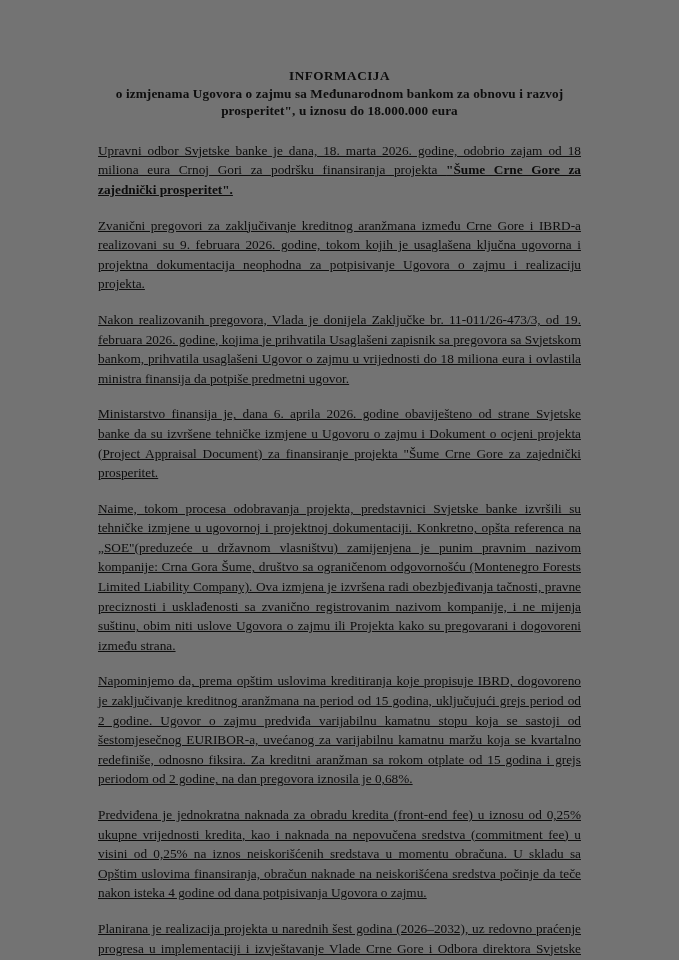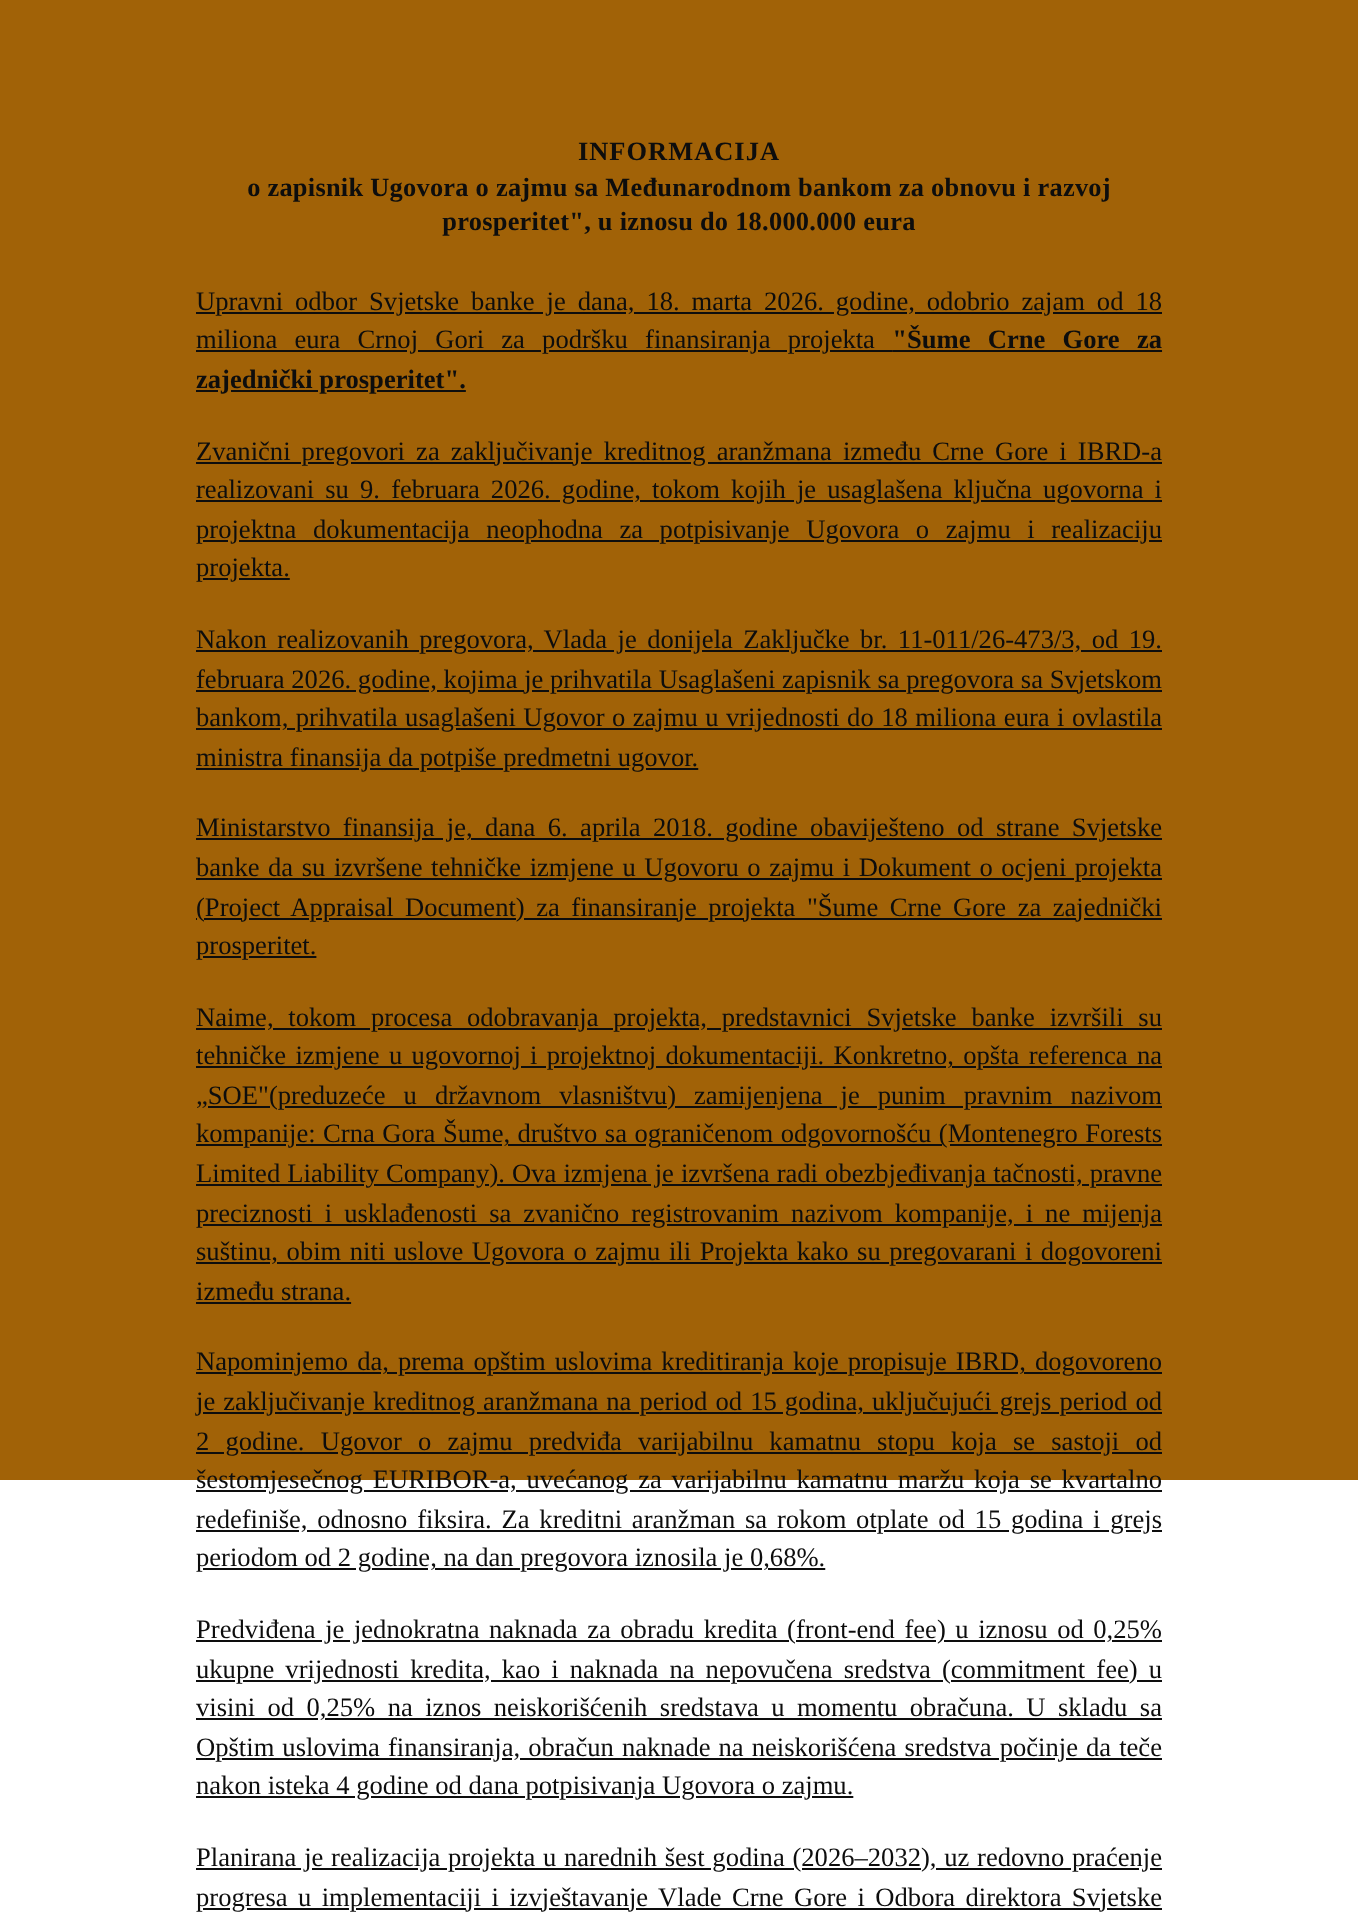--- a/index.html
+++ b/index.html
@@ -12,22 +12,22 @@
     width: 679px;
     height: 960px;
     overflow: hidden;
     font-family: "Liberation Serif", "DejaVu Serif", serif;
     color: #0d0d0d;
     -webkit-font-smoothing: antialiased;
   }
   .page {
     position: relative;
     width: 679px;
-    height: 740px;
-    background: #a16207;
+    height: 960px;
+    background: #737373;
     box-sizing: border-box;
     padding: 0;
   }
   .content {
     position: absolute;
     left: 98px;
     top: 0;
     width: 483px;
   }
   .doc-title {
@@ -65,29 +65,29 @@
   }
 </style>
 </head>
 <body>
 
 <div class="page">
   <div class="content">
 
     <h1 class="doc-title">
       <span class="line line-1">INFORMACIJA</span>
-      <span class="line line-2">o zapisnik Ugovora o zajmu sa Međunarodnom bankom za obnovu i razvoj</span>
+      <span class="line line-2">o izmjenama Ugovora o zajmu sa Međunarodnom bankom za obnovu i razvoj</span>
       <span class="line line-4">prosperitet", u iznosu do 18.000.000 eura</span>
     </h1>
 
     <div class="body-block">
         <p class="para"><span>Upravni odbor Svjetske banke je dana, 18. marta 2026. godine, odobrio zajam od 18 miliona eura Crnoj Gori za podršku finansiranja projekta </span><strong>"Šume Crne Gore za zajednički prosperitet".</strong></p>
         <p class="para"><span>Zvanični pregovori za zaključivanje kreditnog aranžmana između Crne Gore i IBRD-a realizovani su 9. februara 2026. godine, tokom kojih je usaglašena ključna ugovorna i projektna dokumentacija neophodna za potpisivanje Ugovora o zajmu i realizaciju projekta.</span></p>
         <p class="para"><span>Nakon realizovanih pregovora, Vlada je donijela Zaključke br. 11-011/26-473/3, od 19. februara 2026. godine, kojima je prihvatila Usaglašeni zapisnik sa pregovora sa Svjetskom bankom, prihvatila usaglašeni Ugovor o zajmu u vrijednosti do 18 miliona eura i ovlastila ministra finansija da potpiše predmetni ugovor.</span></p>
-        <p class="para"><span>Ministarstvo finansija je, dana 6. aprila 2018. godine obaviješteno od strane Svjetske banke da su izvršene tehničke izmjene u Ugovoru o zajmu i Dokument o ocjeni projekta (Project Appraisal Document) za finansiranje projekta "Šume Crne Gore za zajednički prosperitet.</span></p>
+        <p class="para"><span>Ministarstvo finansija je, dana 6. aprila 2026. godine obaviješteno od strane Svjetske banke da su izvršene tehničke izmjene u Ugovoru o zajmu i Dokument o ocjeni projekta (Project Appraisal Document) za finansiranje projekta "Šume Crne Gore za zajednički prosperitet.</span></p>
         <p class="para"><span>Naime, tokom procesa odobravanja projekta, predstavnici Svjetske banke izvršili su tehničke izmjene u ugovornoj i projektnoj dokumentaciji. Konkretno, opšta referenca na „SOE"(preduzeće u državnom vlasništvu) zamijenjena je punim pravnim nazivom kompanije: Crna Gora Šume, društvo sa ograničenom odgovornošću (Montenegro Forests Limited Liability Company). Ova izmjena je izvršena radi obezbjeđivanja tačnosti, pravne preciznosti i usklađenosti sa zvanično registrovanim nazivom kompanije, i ne mijenja suštinu, obim niti uslove Ugovora o zajmu ili Projekta kako su pregovarani i dogovoreni između strana.</span></p>
         <p class="para"><span>Napominjemo da, prema opštim uslovima kreditiranja koje propisuje IBRD, dogovoreno je zaključivanje kreditnog aranžmana na period od 15 godina, uključujući grejs period od 2 godine. Ugovor o zajmu predviđa varijabilnu kamatnu stopu koja se sastoji od šestomjesečnog EURIBOR-a, uvećanog za varijabilnu kamatnu maržu koja se kvartalno redefiniše, odnosno fiksira. Za kreditni aranžman sa rokom otplate od 15 godina i grejs periodom od 2 godine, na dan pregovora iznosila je 0,68%.</span></p>
         <p class="para"><span>Predviđena je jednokratna naknada za obradu kredita (front-end fee) u iznosu od 0,25% ukupne vrijednosti kredita, kao i naknada na nepovučena sredstva (commitment fee) u visini od 0,25% na iznos neiskorišćenih sredstava u momentu obračuna. U skladu sa Opštim uslovima finansiranja, obračun naknade na neiskorišćena sredstva počinje da teče nakon isteka 4 godine od dana potpisivanja Ugovora o zajmu.</span></p>
         <p class="para"><span>Planirana je realizacija projekta u narednih šest godina (2026–2032), uz redovno praćenje progresa u implementaciji i izvještavanje Vlade Crne Gore i Odbora direktora Svjetske banke.</span></p>
       </div>
 
   </div>
 </div>
 
 </body></html>

